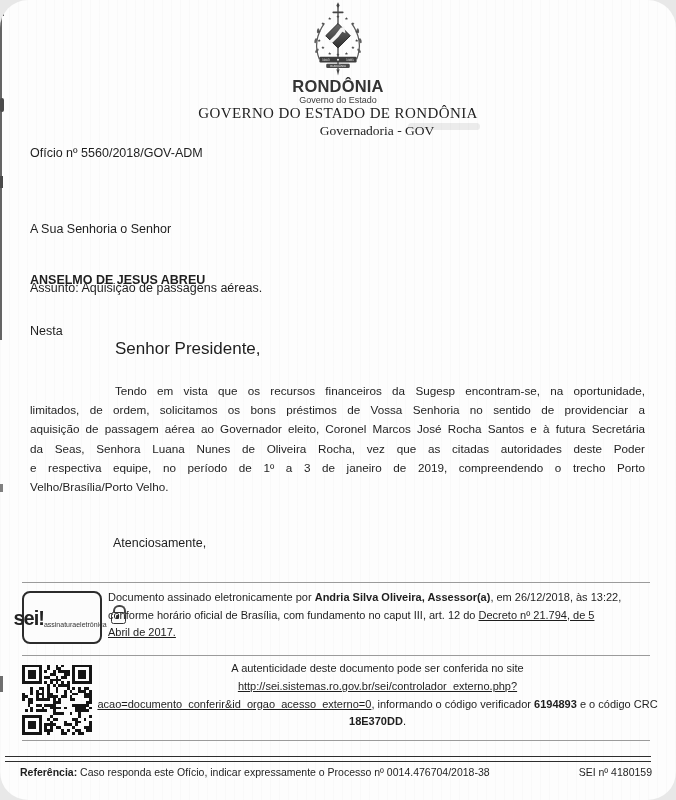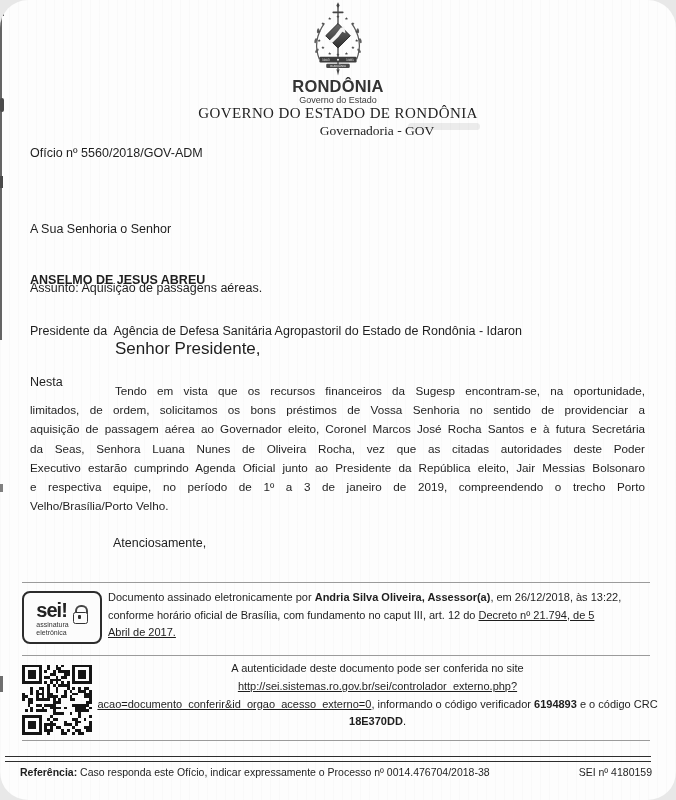--- a/index.html
+++ b/index.html
@@ -27,21 +27,21 @@
   .pline.first{padding-left:85px;}
   .pline.last{text-align:left;text-align-last:auto;}
   .closing{left:113px;top:536px;font-size:12.5px;}
   
   .hr{left:22px;width:628px;height:1px;background:#9b9b9b;}
   .hr1{top:582px;} .hr2{top:655px;} .hr3{top:740px;}
   .dline{left:5px;top:756px;width:646px;height:3.5px;border-top:1.6px solid #2d2d2d;border-bottom:1.6px solid #2d2d2d;}
   
   .seibox{left:22px;top:591px;width:80px;height:53px;border:2.4px solid #2c2c2c;border-radius:8px;
     display:flex;align-items:center;justify-content:center;gap:4px;background:#fcfcfc;box-sizing:border-box;}
-  .seicol{display:flex;flex-direction:column;align-items:flex-start;line-height:1;}
+  .seicol{display:flex;flex-direction:row;align-items:flex-end;line-height:1;}
   .seiword{font-size:20px;font-weight:bold;color:#222;letter-spacing:-1px;}
   .seisub{font-size:7px;color:#333;margin-top:1px;}
   .lock{width:15px;height:18px;position:relative;margin-top:-8px;}
   .lock .shackle{position:absolute;left:2px;top:0;width:9px;height:9px;border:2px solid #444;border-bottom:none;border-radius:6px 6px 0 0;}
   .lock .body{position:absolute;left:0;top:7px;width:13px;height:10px;border:1.6px solid #333;border-radius:2.5px;background:#fcfcfc;}
   .lock .hole{position:absolute;left:5.6px;top:10.5px;width:2.4px;height:3.6px;background:#333;border-radius:1px;}
   
   .sigtext{left:108px;top:589px;width:552px;font-size:11px;line-height:17.6px;}
   .vertext{left:95px;top:660px;width:565px;font-size:11px;line-height:17.8px;text-align:center;}
   .b{font-weight:bold;}
@@ -124,33 +124,31 @@
   <div class="abs center brand">RONDÔNIA</div>
   <div class="abs center brand-sub">Governo do Estado</div>
   <div class="abs center org">GOVERNO DO ESTADO DE RONDÔNIA</div>
   <div class="abs center dept">Governadoria - GOV</div>
 
   <div class="abs oficio">Ofício nº 5560/2018/GOV-ADM</div>
 
   <div class="abs recipient">
     <div>A Sua Senhoria o Senhor</div>
     <div class="bold">ANSELMO DE JESUS ABREU</div>
-    <div>Presidente da  Agência de Defesa Sanitária Agropastoril do Estado de Rondônia - Idaron</div>
     <div>Nesta</div>
   </div>
 
   <div class="abs subject">Assunto: Aquisição de passagens aéreas.</div>
   <div class="abs greeting">Senhor Presidente,</div>
 
   <div class="abs paragraph">
     <div class="pline first">Tendo em vista que os recursos financeiros da Sugesp encontram-se, na oportunidade,</div>
     <div class="pline">limitados, de ordem, solicitamos os bons préstimos de Vossa Senhoria no sentido de providenciar a</div>
     <div class="pline">aquisição de passagem aérea ao Governador eleito, Coronel Marcos José Rocha Santos e à futura Secretária</div>
     <div class="pline">da Seas, Senhora Luana Nunes de Oliveira Rocha, vez que as citadas autoridades deste Poder</div>
-    <div class="pline">Executivo estarão cumprindo Agenda Oficial junto ao Presidente da República eleito, Jair Messias Bolsonaro</div>
     <div class="pline">e respectiva equipe, no período de 1º a 3 de janeiro de 2019, compreendendo o trecho Porto</div>
     <div class="pline last">Velho/Brasília/Porto Velho.</div>
   </div>
 
   <div class="abs closing">Atenciosamente,</div>
 
   <div class="abs hr hr1"></div>
 
   <div class="abs seibox">
     <div class="seicol">

